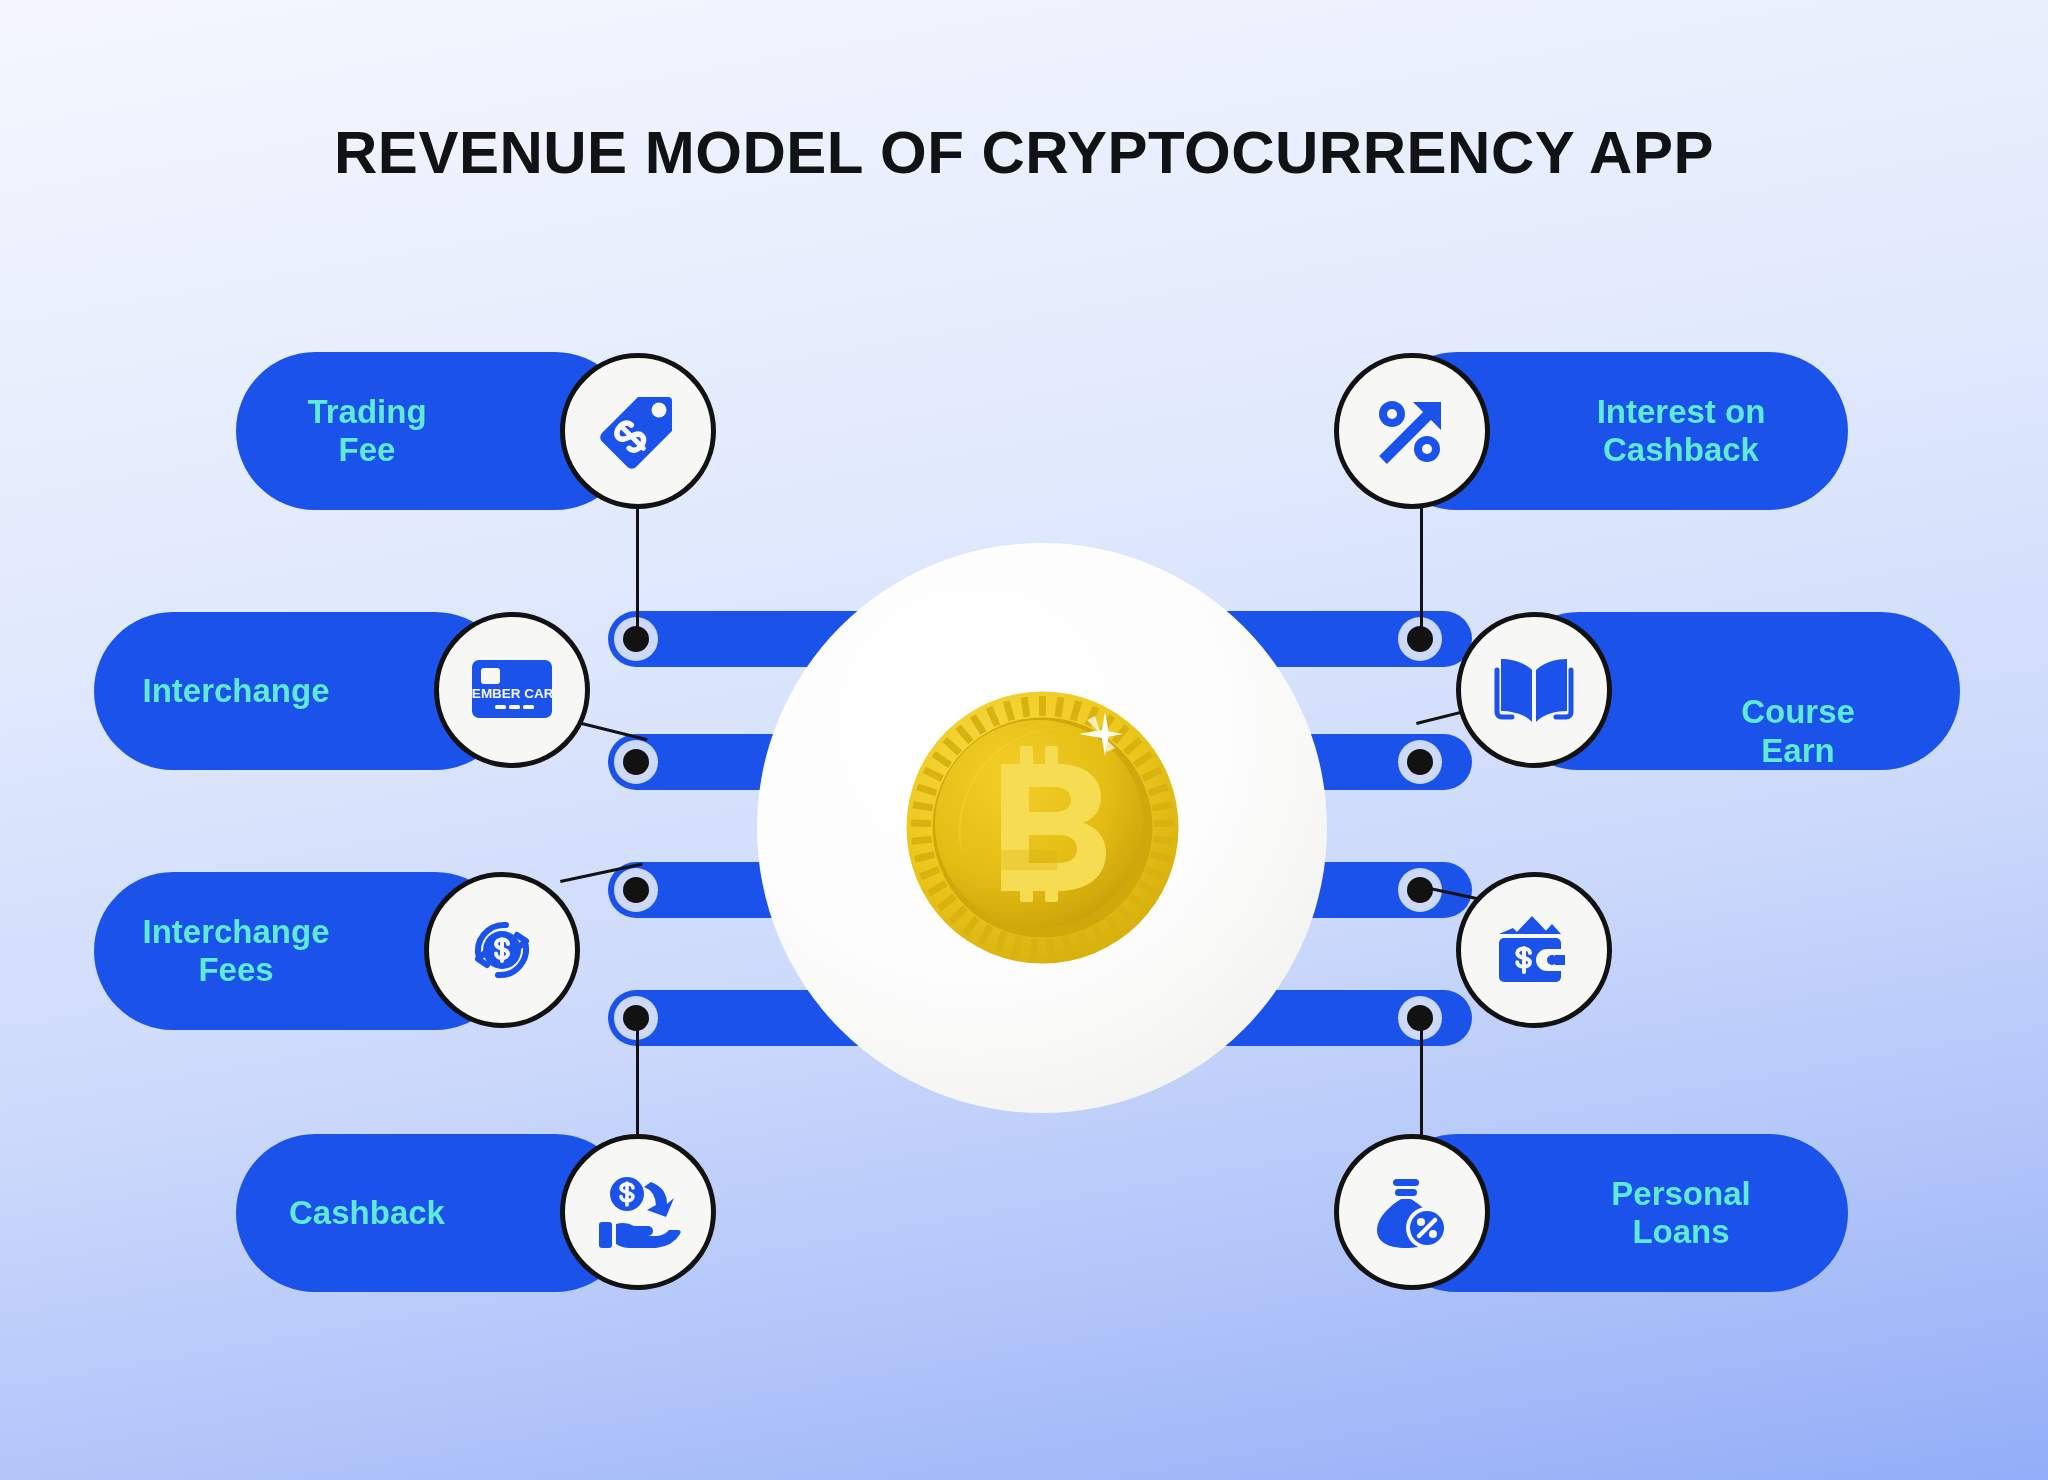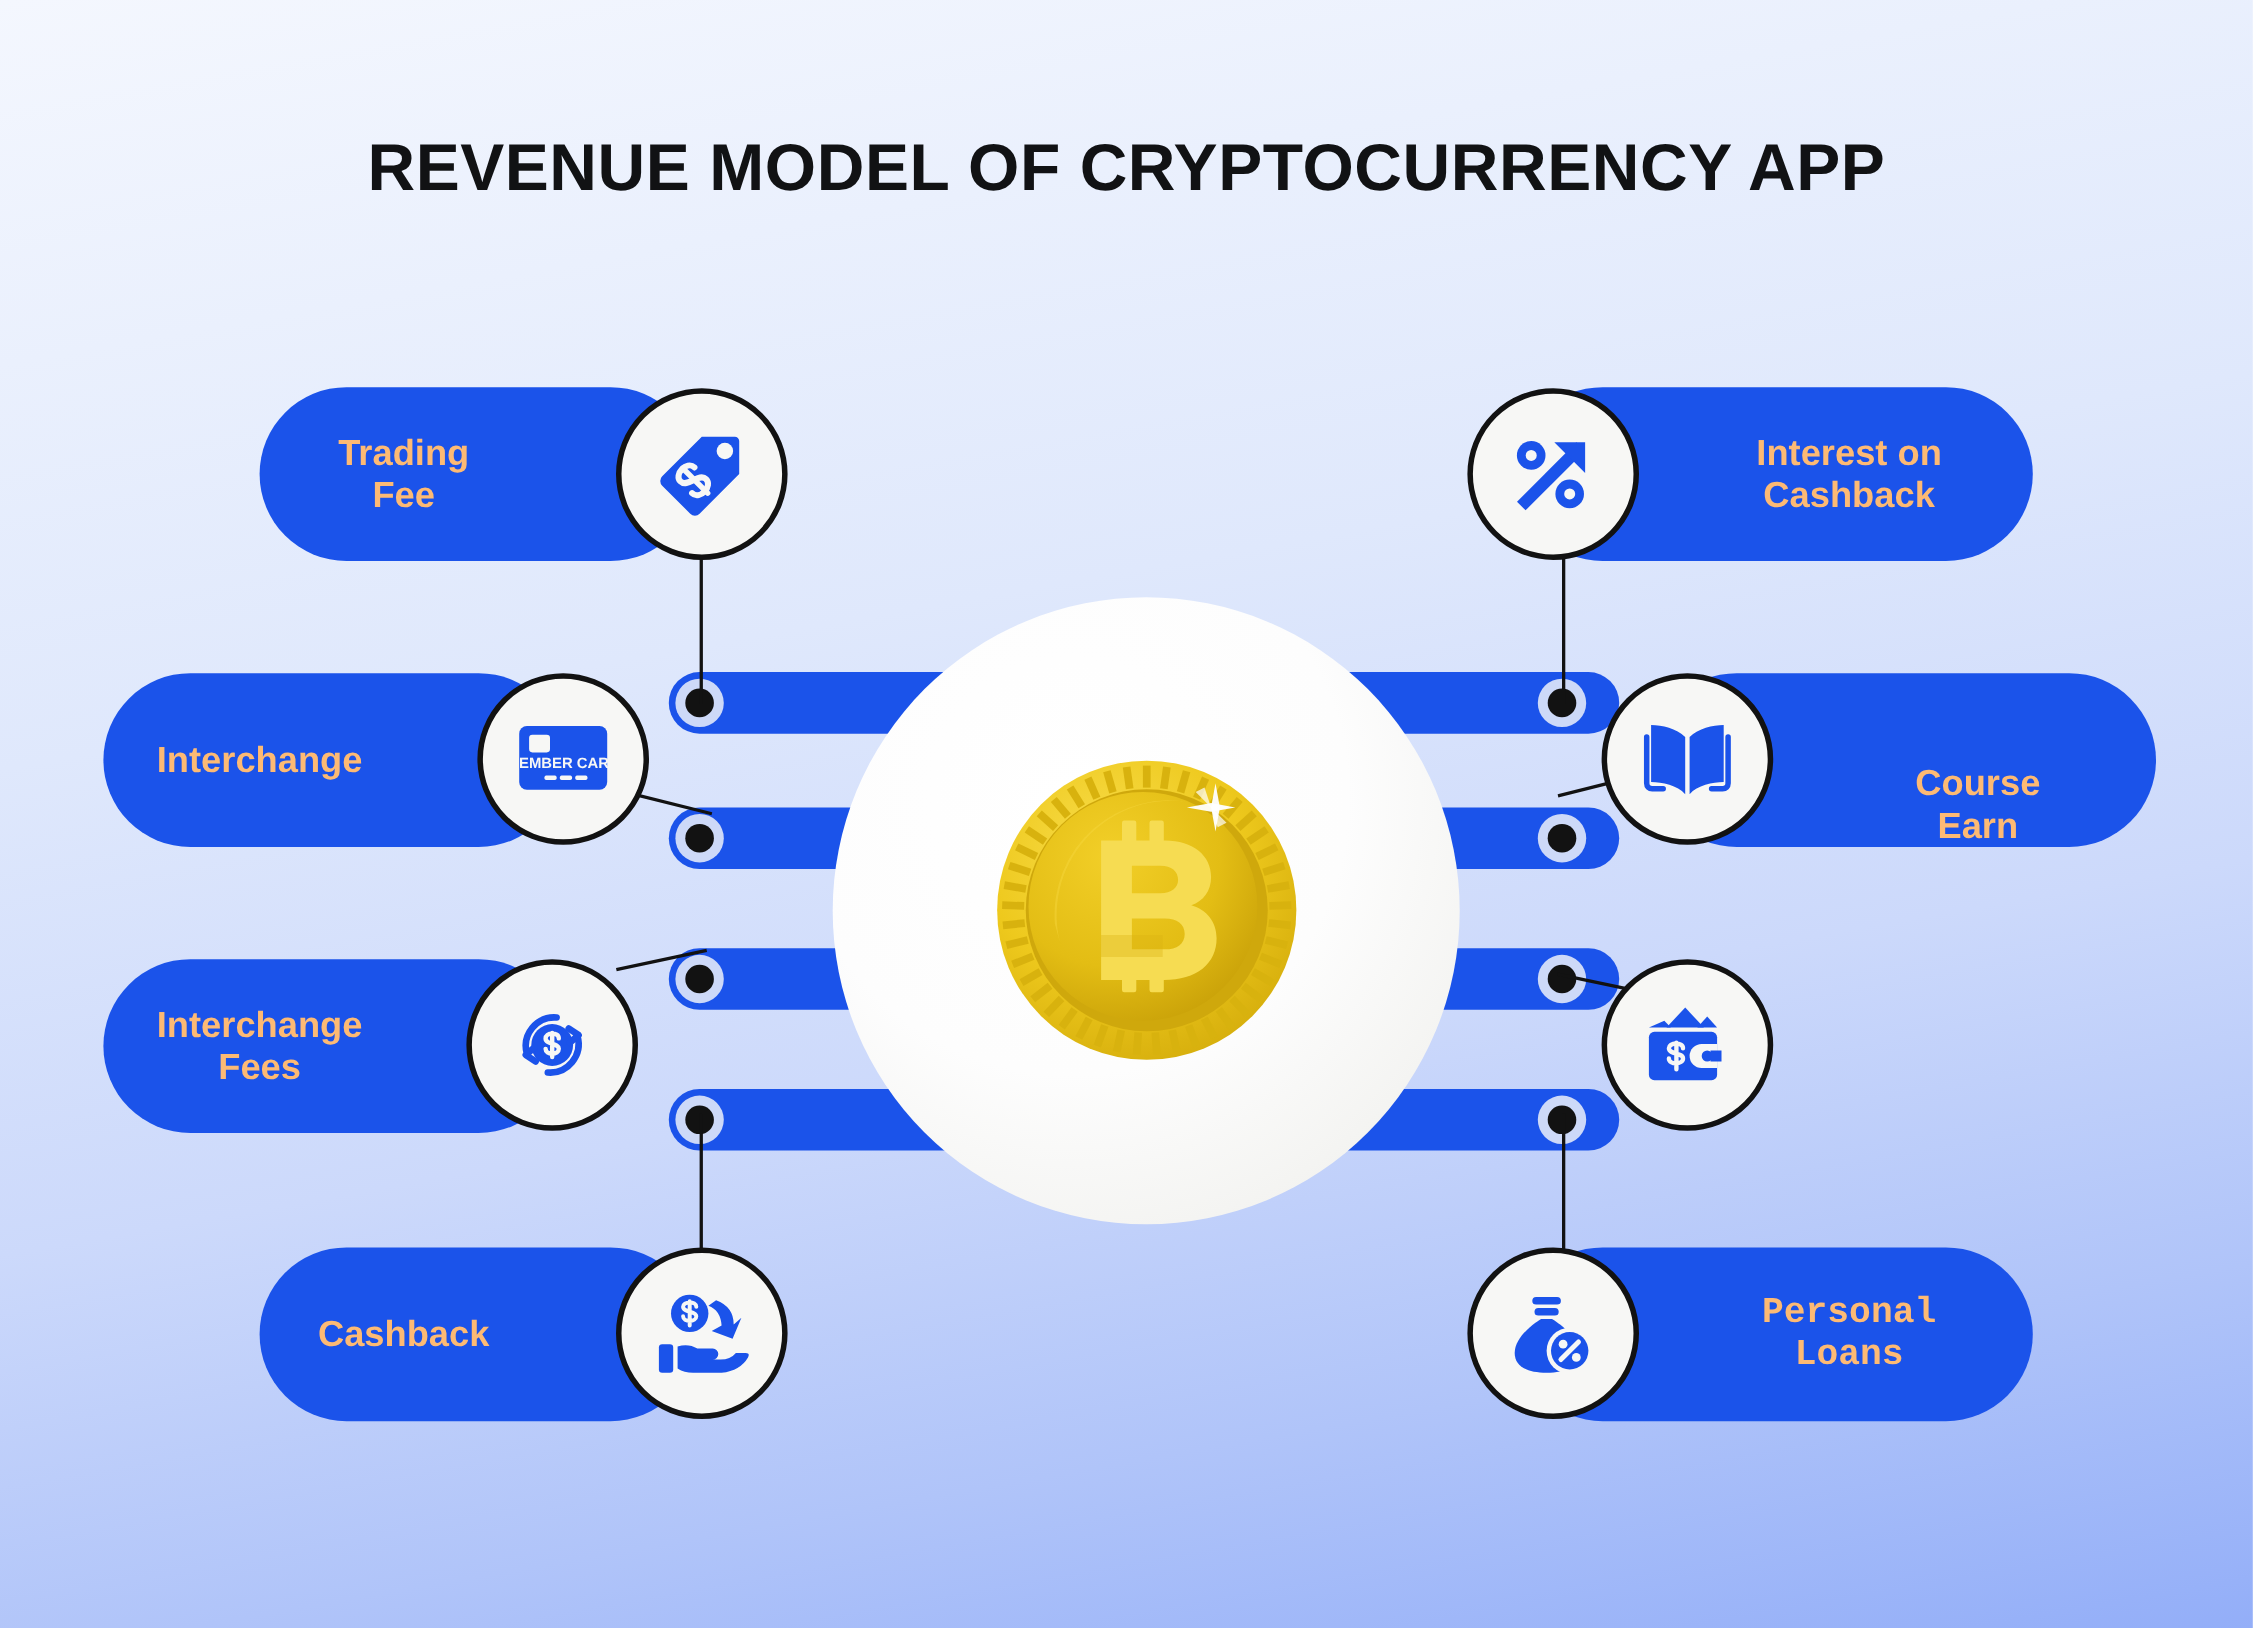--- a/index.html
+++ b/index.html
@@ -35,21 +35,21 @@
   }
   .dot::after{content:"";width:26px;height:26px;border-radius:50%;background:#121212;}
   .lead{position:absolute;background:#121212;transform-origin:top left;}
 
   
   .pill{
     position:absolute;height:158px;border-radius:79px;background:#1b53ea;
     display:flex;align-items:center;
   }
   .pill-label{
-    color:#fdba74;font-size:33px;font-weight:700;line-height:1.16;text-align:center;
+    color:#5eead4;font-size:33px;font-weight:700;line-height:1.16;text-align:center;
     white-space:pre-line;
   }
   .pill.left .pill-label{padding-right:136px;width:100%;}
   .pill.right .pill-label{padding-left:136px;width:100%;}
 
   .icon-circle{
     position:absolute;width:156px;height:156px;border-radius:50%;
     background:#f7f7f5;border:5px solid #121212;box-sizing:border-box;
     display:flex;align-items:center;justify-content:center;z-index:6;
   }
@@ -273,21 +273,21 @@
       <path d="M24 22 L41 4 L58 22 Z" fill="#1b53ea"></path>
       <path d="M52 22 L61 12 L70 22 Z" fill="#1b53ea"></path>
       <rect x="8" y="26" width="62" height="44" rx="5" fill="#1b53ea"></rect>
       <path d="M33 36 v24 M39 41 c0-2.8-3.2-4.4-6.4-4.4 -3.6 0-6.4 2-6.4 4.4 0 5.8 12.8 3.8 12.8 9.2 0 2.8-3 4.4-6.4 4.4 -3.2 0-6.4-1.5-6.4-4.4" stroke="#f7f7f5" stroke-width="4" fill="none" stroke-linecap="round"></path>
       <path d="M70 37 h-14 a11 11 0 0 0 0 22 h14 Z" fill="#f7f7f5"></path>
       <circle cx="61" cy="48" r="5" fill="#1b53ea"></circle>
       <rect x="64" y="43" width="10" height="10" fill="#1b53ea"></rect>
     </svg>
   </div>
 
-  <div class="pill right" style="left:1378px;top:1134px;width:470px;font-family:Liberation Mono, monospace;">
+  <div class="pill right" style="left:1378px;top:1134px;width:470px;">
     <div class="pill-label">Personal
 Loans</div>
   </div>
   <div class="icon-circle" style="left:1334px;top:1134px;">
     <svg width="82" height="82" viewBox="0 0 82 82">
       <g fill="#1b53ea">
         <rect x="22" y="8" width="26" height="7" rx="3.5"></rect>
         <rect x="24" y="18" width="22" height="7" rx="3.5"></rect>
         <path d="M30 28 h10 c0 0 24 14 24 31 0 12-11 18-29 18 -18 0-29-6-29-18 0-17 24-31 24-31 Z"></path>
       </g>

